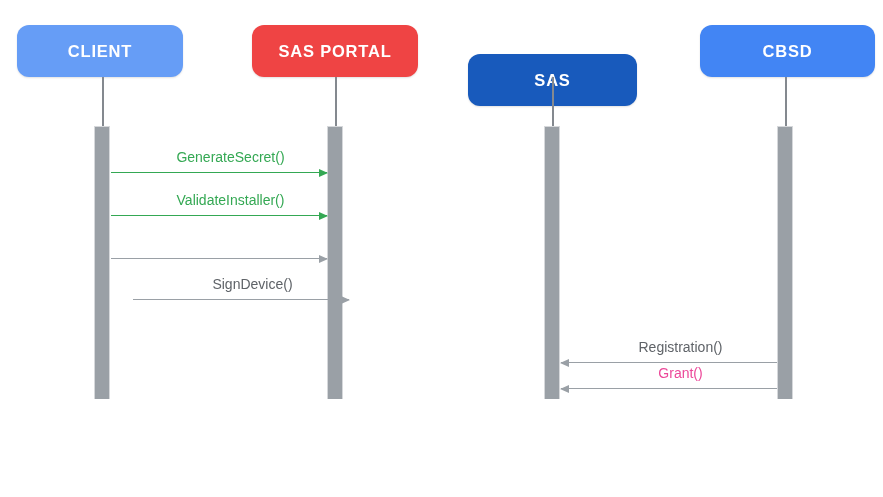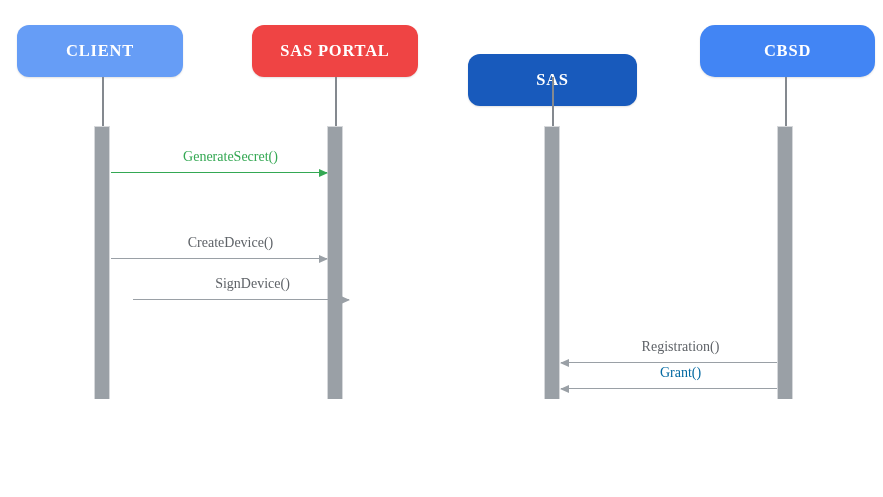--- a/index.html
+++ b/index.html
@@ -4,21 +4,20 @@
 <style>
   html, body { margin: 0; padding: 0; background: #ffffff; }
   body { font-family: "Liberation Sans", sans-serif; }
 
   .canvas {
     position: relative;
     width: 883px;
     height: 399px;
     background: #ffffff;
     overflow: hidden;
-    font-family: Liberation Serif, serif;
   }
 
   
   .actor {
     position: absolute;
     top: 25px;
     height: 52px;
     border-radius: 12px;
     display: flex;
     align-items: center;
@@ -114,56 +113,60 @@
   }
 </style>
 </head>
 <body>
 
 <div class="canvas" style="background-color: rgb(255, 255, 255);">
 
   <div class="actor a0" style="background-color: rgb(102, 157, 246);">CLIENT</div>
   <div class="actor a1" style="background-color: #ef4444;">SAS PORTAL</div>
   <div class="actor a2" style="background-color: rgb(24, 90, 188); margin-top: 29px;">SAS</div>
-  <div class="actor a3" style="background-color: rgb(66, 133, 244); border-radius: 15px;">CBSD</div>
+  <div class="actor a3" style="background-color: rgb(66, 133, 244);">CBSD</div>
 
   <div class="lifeline l0" style="background-color: rgb(132, 137, 143);"></div>
   <div class="lifeline l1" style="background-color: rgb(132, 137, 143);"></div>
   <div class="lifeline l2" style="background-color: rgb(132, 137, 143);"></div>
   <div class="lifeline l3" style="background-color: rgb(132, 137, 143);"></div>
 
   <div class="activation b0" style="background-color: rgb(154, 160, 166); border-color: rgb(214, 216, 219);"></div>
   <div class="activation b1" style="background-color: rgb(154, 160, 166); border-color: rgb(214, 216, 219);"></div>
   <div class="activation b2" style="background-color: rgb(154, 160, 166); border-color: rgb(214, 216, 219);"></div>
   <div class="activation b3" style="background-color: rgb(154, 160, 166); border-color: rgb(214, 216, 219);"></div>
 
   <div class="msg msg-left-group m0">
     <span class="msg-label" style="color: rgb(52, 168, 83);">GenerateSecret()</span>
     <span class="msg-line" style="background-color: rgb(52, 168, 83);"></span>
     <span class="msg-head head-right" style="border-left-color: rgb(52, 168, 83);"></span>
   </div>
 
+  <div class="msg msg-left-group m1">
+    <span class="msg-label" style="color: rgb(52, 168, 83);">ValidateInstaller()</span>
+    <span class="msg-line" style="background-color: rgb(52, 168, 83);"></span>
+    <span class="msg-head head-right" style="border-left-color: rgb(52, 168, 83);"></span>
+  </div>
 
   <div class="msg msg-left-group m2">
-    <span class="msg-label" style="color: rgb(95, 99, 104);">CreateDevice()</span>
     <span class="msg-line" style="background-color: rgb(154, 160, 166);"></span>
     <span class="msg-head head-right" style="border-left-color: rgb(154, 160, 166);"></span>
   </div>
 
   <div class="msg msg-left-group m3">
     <span class="msg-label" style="color: rgb(95, 99, 104);">SignDevice()</span>
     <span class="msg-line" style="background-color: rgb(154, 160, 166);"></span>
     <span class="msg-head head-right" style="border-left-color: rgb(154, 160, 166);"></span>
   </div>
 
   <div class="msg msg-right-group m4">
     <span class="msg-label" style="color: rgb(95, 99, 104);">Registration()</span>
     <span class="msg-line" style="background-color: rgb(154, 160, 166);"></span>
     <span class="msg-head head-left" style="border-right-color: rgb(154, 160, 166);"></span>
   </div>
 
   <div class="msg msg-right-group m5">
-    <span class="msg-label" style="color: #0369a1;">Grant()</span>
+    <span class="msg-label" style="color: #ec4899;">Grant()</span>
     <span class="msg-line" style="background-color: rgb(154, 160, 166);"></span>
     <span class="msg-head head-left" style="border-right-color: rgb(154, 160, 166);"></span>
   </div>
 
 </div>
 
 </body></html>

